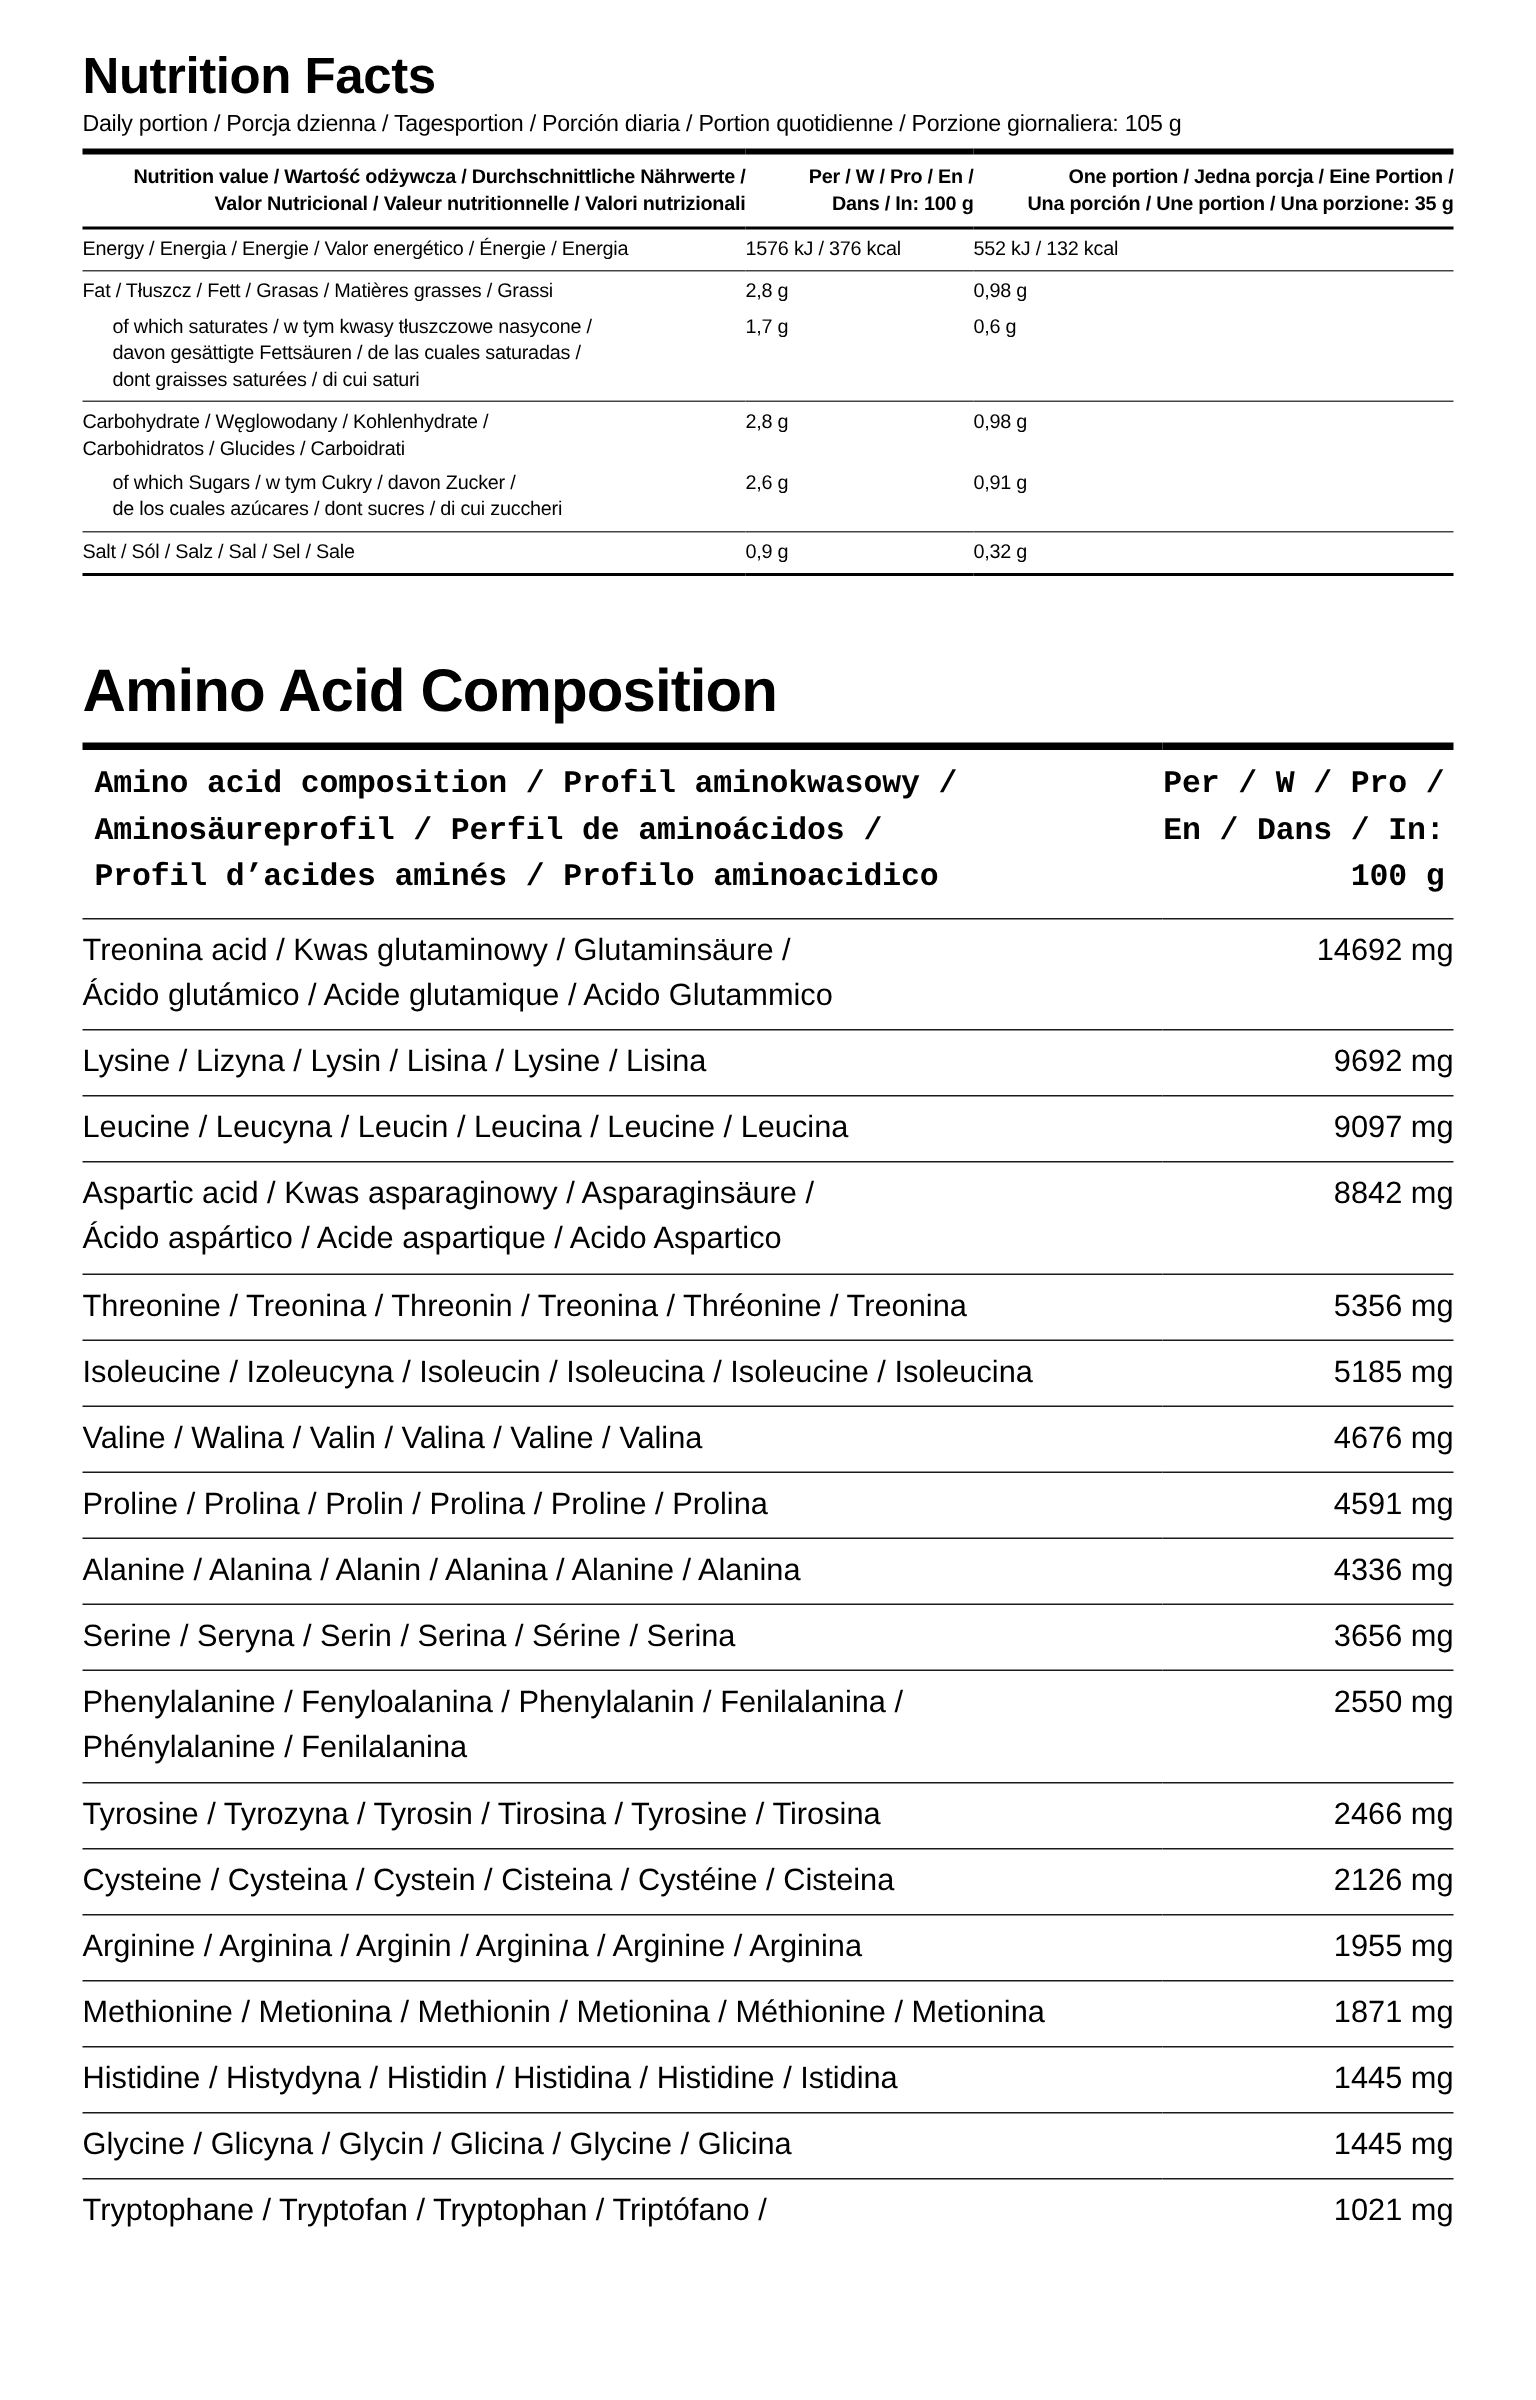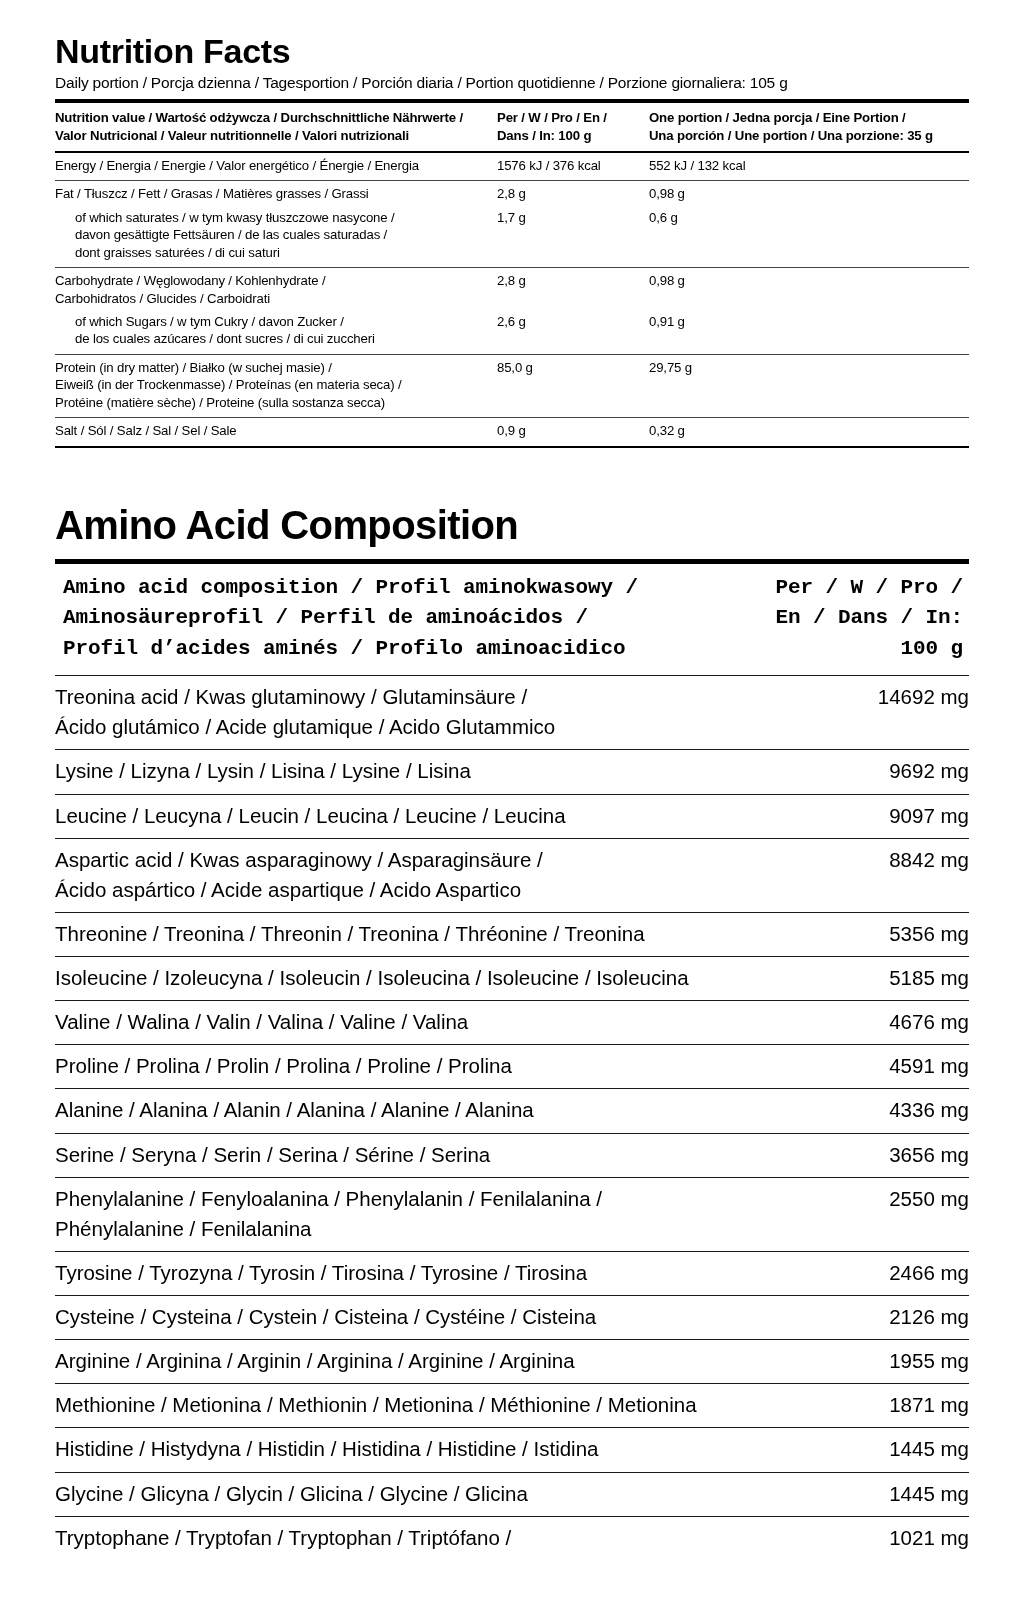--- a/index.html
+++ b/index.html
@@ -42,21 +42,21 @@
     width: 100%;
     border-collapse: collapse;
     font-size: 13.2px;
     letter-spacing: -0.15px;
   }
   table.nf td {
     vertical-align: top;
     padding: 4px 0 6px 0;
     line-height: 1.32;
   }
-  .rule-thick { border-top: 4px solid #000; }
+  .rule-thick { border-top: 4px solid #000; text-align: right; }
   .rule-thin  { border-top: 1.4px solid #444; }
   .rule-med   { border-top: 2.4px solid #000; }
 
   .nf thead td {
     font-weight: bold;
     padding-top: 6px;
     padding-bottom: 7px;
   }
   .col-name { width: 442px; padding-right: 10px; }
   .col-a    { width: 152px; padding-right: 8px; }
@@ -159,29 +159,20 @@
         </tr>
         <tr>
           <td class="col-name" style="padding-top:0">
             <span class="sub-indent">of which Sugars / w tym Cukry / davon Zucker /</span>
             <span class="sub-indent">de los cuales azúcares / dont sucres / di cui zuccheri</span>
           </td>
           <td class="col-a" style="padding-top:0">2,6 g</td>
           <td class="col-b" style="padding-top:0">0,91 g</td>
         </tr>
 
-        <tr class="rule-thin">
-          <td class="col-name">
-            <div>Protein (in dry matter) / Białko (w suchej masie) /</div>
-            <div>Eiweiß (in der Trockenmasse) / Proteínas (en materia seca) /</div>
-            <div>Protéine (matière sèche) / Proteine (sulla sostanza secca)</div>
-          </td>
-          <td class="col-a">85,0 g</td>
-          <td class="col-b">29,75 g</td>
-        </tr>
 
         <tr class="rule-thin">
           <td class="col-name">
             <div>Salt / Sól / Salz / Sal / Sel / Sale</div>
           </td>
           <td class="col-a">0,9 g</td>
           <td class="col-b">0,32 g</td>
         </tr>
 
 

